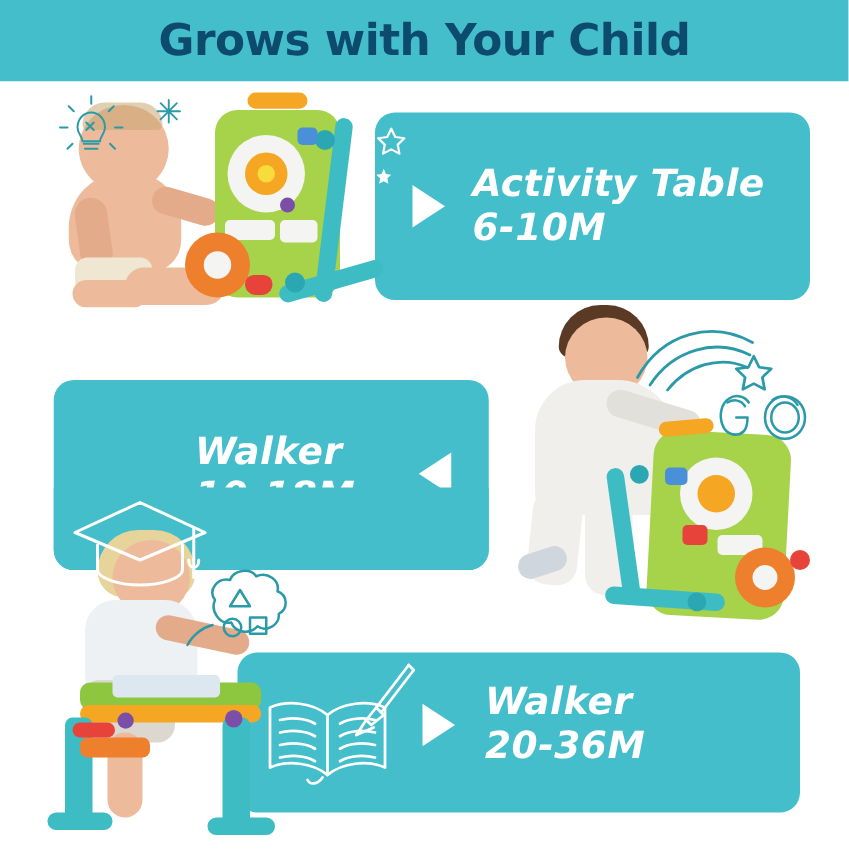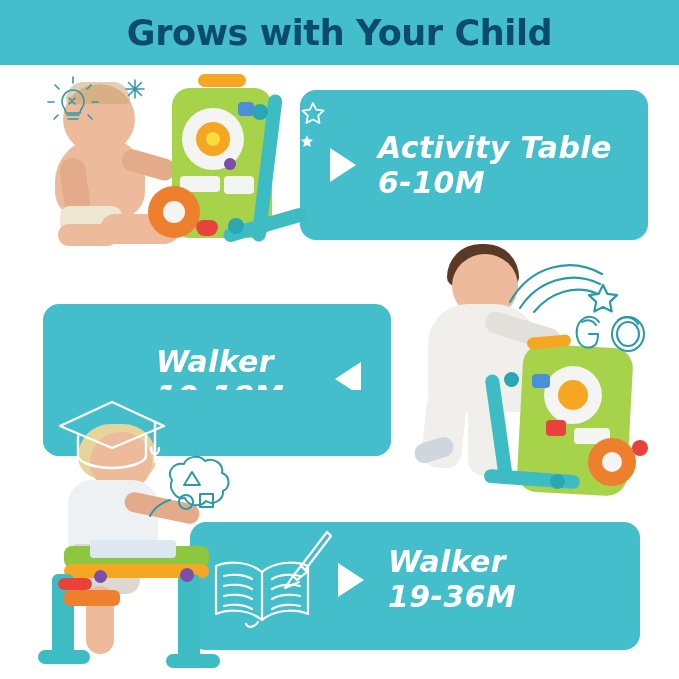--- a/index.html
+++ b/index.html
@@ -294,16 +294,16 @@
       <path d="M52 4l4 4"></path>
       <path d="M26 38l-8 10 4 4 10-8z"></path>
       <path d="M18 48l-8 12 14-6"></path>
     </svg>
   </div>
 
   <div class="tri tri-right" style="left:338px; top:563px;"></div>
 
   <div class="panel-text" style="left:388px; top:544px;">
     <span>Walker</span>
-    <span class="ln2">19-36M</span>
+    <span class="ln2">20-36M</span>
   </div>
 
 </div>
 
 </body></html>

